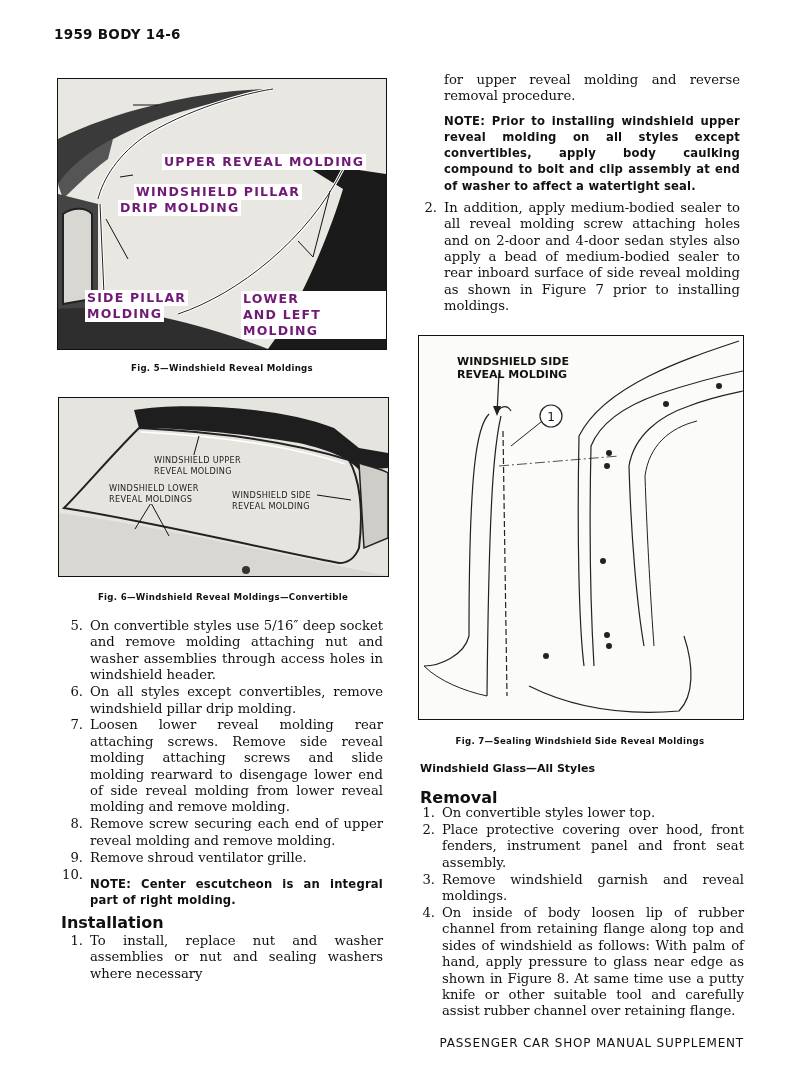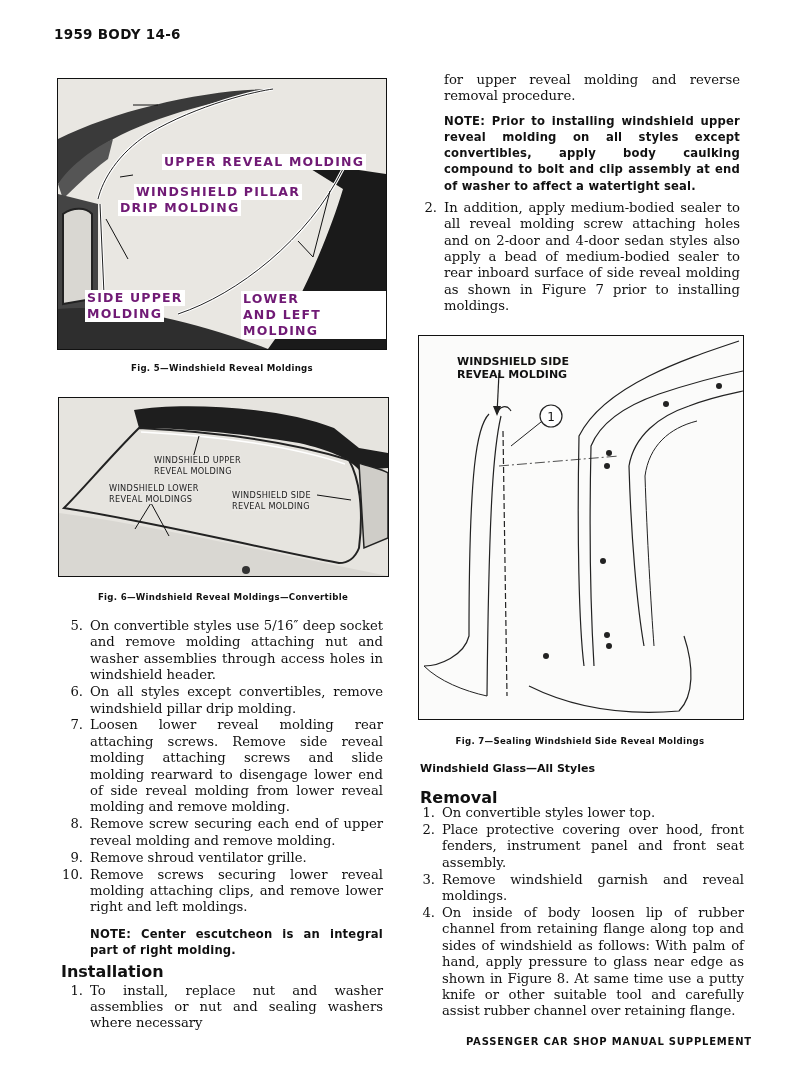--- a/index.html
+++ b/index.html
@@ -19,21 +19,21 @@
   .section-title { font-size:11px; font-weight:bold; }
 
   ol.steps { list-style:none; margin:0; padding:0; }
   ol.steps li { position:relative; padding-left:33px; margin:0 0 0.5px 0; text-align:justify; }
   ol.steps li .num { position:absolute; left:0; width:26px; text-align:right; }
 
   .callout { position:absolute; background:#fff; font-family:"DejaVu Sans","Liberation Sans",sans-serif; font-weight:bold; color:#701a75; line-height:16px; padding:0 2px; letter-spacing:1.2px; font-size:12.5px; }
   .callout-sm { position:absolute; background:#e8e6e2; font-family:"DejaVu Sans","Liberation Sans",sans-serif; color:#222; font-size:8.2px; line-height:10px; letter-spacing:0.3px; }
   .callout7 { position:absolute; font-family:"DejaVu Sans","Liberation Sans",sans-serif; font-weight:bold; color:#111; font-size:11px; line-height:13px; }
 
-  .footer { right:38px; top:1036px; font-size:10px; font-weight:bold; letter-spacing:0.8px; }
+  .footer { right:46px; top:1036px; font-size:12px; font-weight:normal; letter-spacing:0.8px; }
 </style>
 </head>
 <body>
 
 <div class="abs sans page-header">1959 BODY 14-6</div>
 
 <div class="abs figbox" style="left:57px; top:78px; width:328px; height:270px;">
   <svg width="328" height="270" style="position:absolute;left:0;top:0;">
     <rect x="0" y="0" width="328" height="270" fill="#e9e7e2"></rect>
     <path d="M0,60 C60,30 150,10 215,10 C160,22 80,40 40,70 C20,85 5,100 0,105 Z" fill="#3a3a3a"></path>
@@ -50,21 +50,21 @@
     <path d="M0,230 C60,225 130,240 210,270 L0,270 Z" fill="#2e2e2e"></path>
     <line x1="75" y1="26" x2="100" y2="26" stroke="#111" stroke-width="1"></line>
     <line x1="62" y1="98" x2="75" y2="96" stroke="#111" stroke-width="1"></line>
     <line x1="48" y1="140" x2="70" y2="180" stroke="#111" stroke-width="1"></line>
     <line x1="240" y1="162" x2="255" y2="178" stroke="#111" stroke-width="1"></line>
     <line x1="272" y1="112" x2="255" y2="178" stroke="#111" stroke-width="1"></line>
   </svg>
   <div class="callout" style="left:104px; top:75px;">UPPER REVEAL MOLDING</div>
   <div class="callout" style="left:76px; top:105px;">WINDSHIELD PILLAR</div>
   <div class="callout" style="left:60px; top:121px;">DRIP MOLDING</div>
-  <div class="callout" style="left:27px; top:211px;">SIDE UPPER</div>
+  <div class="callout" style="left:27px; top:211px;">SIDE PILLAR</div>
   <div class="callout" style="left:27px; top:227px;">MOLDING</div>
   <div class="callout" style="left:183px; top:212px; padding-right:60px;">LOWER RIGHT</div>
   <div class="callout" style="left:183px; top:228px;">AND LEFT REVEAL</div>
   <div class="callout" style="left:183px; top:244px; padding-right:55px;">MOLDING</div>
 </div>
 <div class="abs sans caption" style="left:57px; top:363px; width:330px;">Fig. 5—Windshield Reveal Moldings</div>
 
 <div class="abs figbox" style="left:58px; top:397px; width:329px; height:178px;">
   <svg width="329" height="178" style="position:absolute;left:0;top:0;">
     <rect x="0" y="0" width="329" height="178" fill="#e6e4df"></rect>
@@ -88,21 +88,21 @@
 </div>
 <div class="abs sans caption" style="left:58px; top:592px; width:330px;">Fig. 6—Windshield Reveal Moldings—Convertible</div>
 
 <div class="abs serif body-text" style="left:57px; top:618px; width:326px;">
   <ol class="steps">
     <li><span class="num">5.</span><span>On convertible styles use 5/16″ deep socket and remove molding attaching nut and washer assemblies through access holes in windshield header.</span></li>
     <li><span class="num">6.</span><span>On all styles except convertibles, remove windshield pillar drip molding.</span></li>
     <li><span class="num">7.</span><span>Loosen lower reveal molding rear attaching screws. Remove side reveal molding attaching screws and slide molding rearward to disengage lower end of side reveal molding from lower reveal molding and remove molding.</span></li>
     <li><span class="num">8.</span><span>Remove screw securing each end of upper reveal molding and remove molding.</span></li>
     <li><span class="num">9.</span><span>Remove shroud ventilator grille.</span></li>
-    <li><span class="num">10.</span><span>Remove screws securing lower reveal molding attaching clips, and remove lower right and left moldings.</span></li>
+    <li><span class="num">10.</span></li>
   </ol>
   <div class="sans note" style="margin:10px 0 6px 33px;">NOTE: Center escutcheon is an integral part of right molding.</div>
   <div class="sans subhead" style="margin:4px 0 2px 4px;">Installation</div>
   <ol class="steps">
     <li><span class="num">1.</span><span>To install, replace nut and washer assemblies or nut and sealing washers where necessary</span></li>
   </ol>
 </div>
 
 <div class="abs serif body-text" style="left:418px; top:72px; width:322px;">
   <div style="padding-left:26px;">for upper reveal molding and reverse removal procedure.</div>

